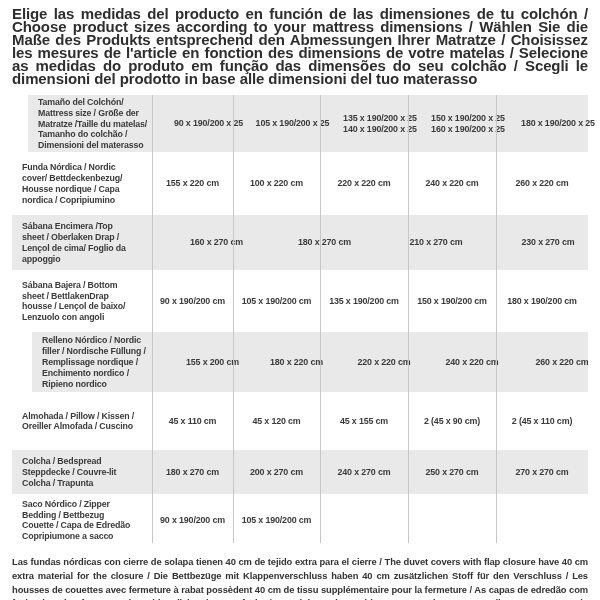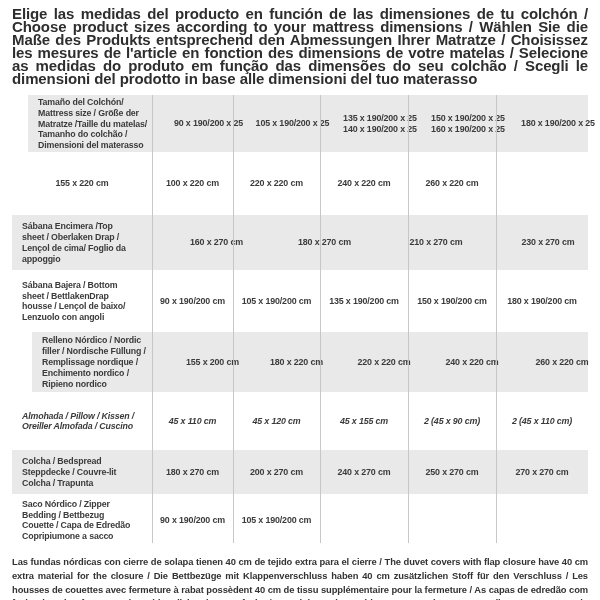--- a/index.html
+++ b/index.html
@@ -23,21 +23,21 @@
     grid-template-columns: 140px 81px 87px 88px 88px 92px;
     margin-bottom: 3px;
   }
   .trow:nth-child(odd) { background: #e9e9e9; }
   .trow:nth-child(even) { background: #ffffff; }
   .trow:nth-child(1) { height: 57px; margin-left: 16px; }
   .trow:nth-child(2) { height: 57px; }
   .trow:nth-child(3) { height: 55px; gap: 24px; }
   .trow:nth-child(4) { height: 56px; }
   .trow:nth-child(5) { height: 60px; margin-left: 20px; }
-  .trow:nth-child(6) { height: 52px; font-style: italic; }
+  .trow:nth-child(6) { height: 52px; }
   .trow:nth-child(7) { height: 44px; }
   .trow:nth-child(8) { height: 46px; margin-bottom: 0; }
 
   .cell { display: flex; align-items: center; color: #3b3b3b; font-weight: bold; }
   .label {
     padding: 0 16px 0 10px;
     font-size: 8.8px; line-height: 10.8px; letter-spacing: -0.15px;
   }
   .val {
     justify-content: center; text-align: center;
@@ -75,20 +75,21 @@
     <div class="cell val">90 x 190/200 x 25</div>
     <div class="cell val">105 x 190/200 x 25</div>
     <div class="cell val">135 x 190/200 x 25
 140 x 190/200 x 25</div>
     <div class="cell val">150 x 190/200 x 25
 160 x 190/200 x 25</div>
     <div class="cell val">180 x 190/200 x 25</div>
   </div>
 
   <div class="trow">
+    <div class="cell label">Funda Nórdica / Nordic cover/ Bettdeckenbezug/ Housse nordique / Capa nordica / Copripiumino</div>
     <div class="cell val">155 x 220 cm</div>
     <div class="cell val">100 x 220 cm</div>
     <div class="cell val">220 x 220 cm</div>
     <div class="cell val">240 x 220 cm</div>
     <div class="cell val">260 x 220 cm</div>
   </div>
 
   <div class="trow">
     <div class="cell label">Sábana Encimera /Top sheet / Oberlaken Drap / Lençol de cima/ Foglio da appoggio</div>
     <div class="cell val">160 x 270 cm</div>

